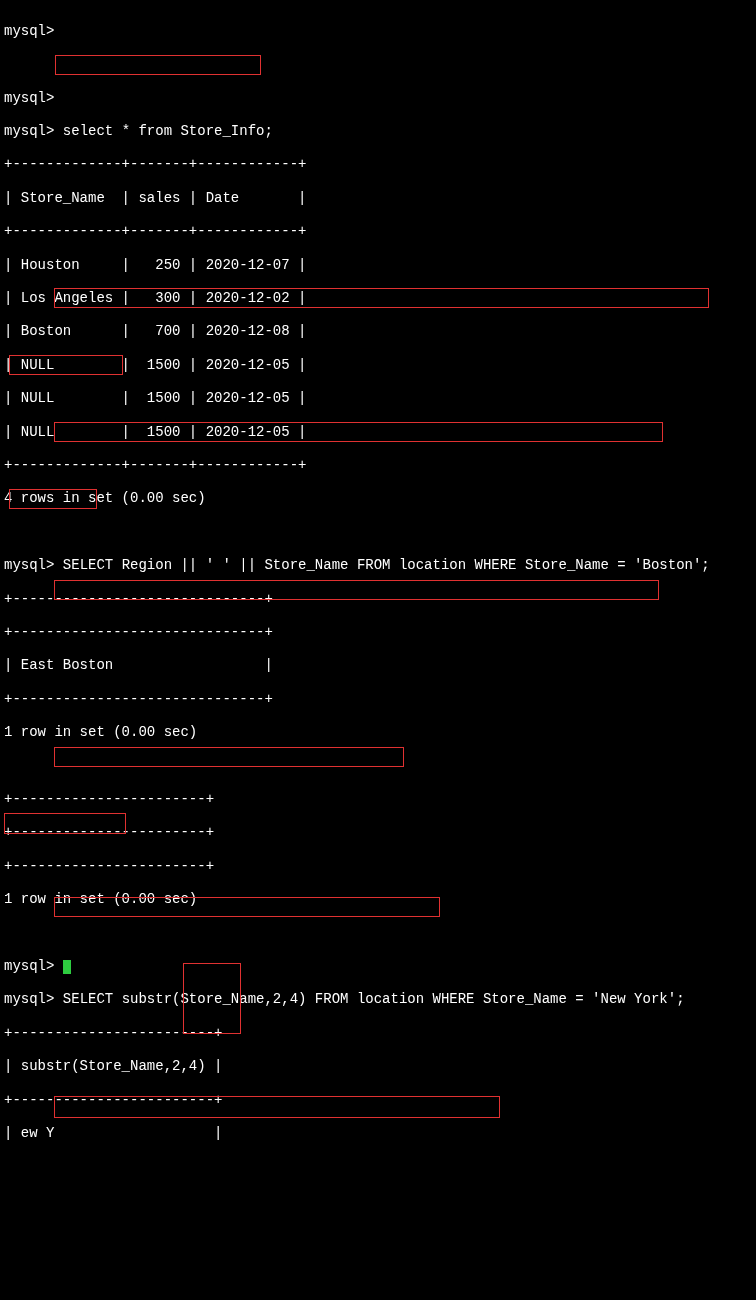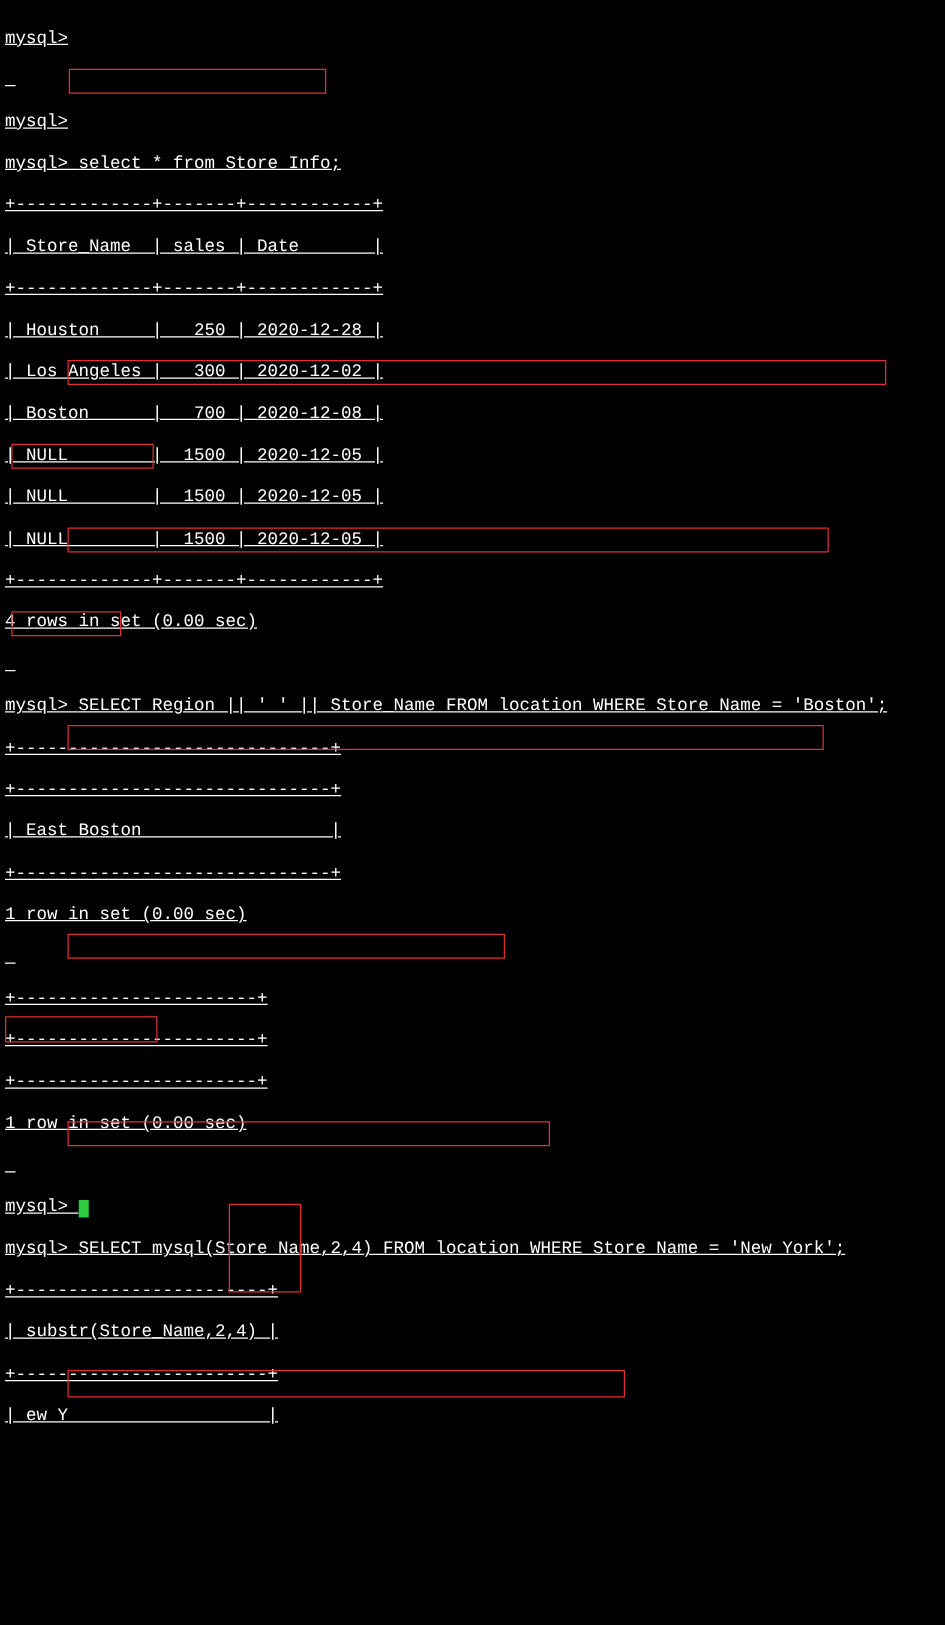--- a/index.html
+++ b/index.html
@@ -10,21 +10,21 @@
     font-family: "Consolas", "Courier New", monospace;
     font-size: 14px;
     line-height: 16.7px;
     width: 756px;
   }
   .terminal {
     padding: 6px 4px;
     white-space: pre;
     position: relative;
   }
-  .line { white-space: pre; text-decoration: underline; }
+  .line { white-space: pre; }
   .box {
     border: 1.5px solid #e03131;
     position: absolute;
     pointer-events: none;
   }
   .cursor {
     display: inline-block;
     width: 8px;
     height: 14px;
     background: #2ecc40;
@@ -35,21 +35,21 @@
 <body>
 
 <div class="terminal">
 <div class="line"><span>mysql&gt;</span></div>
 <div class="line"> </div>
 <div class="line"><span>mysql&gt;</span></div>
 <div class="line"><span>mysql&gt;</span> <span>select * from Store_Info;</span></div>
 <div class="line">+-------------+-------+------------+</div>
 <div class="line">| Store_Name  | sales | Date       |</div>
 <div class="line">+-------------+-------+------------+</div>
-<div class="line">| Houston     |   250 | 2020-12-28 |</div>
+<div class="line">| Houston     |   250 | 2020-12-07 |</div>
 <div class="line">| Los Angeles |   300 | 2020-12-02 |</div>
 <div class="line">| Boston      |   700 | 2020-12-08 |</div>
 <div class="line">| NULL        |  1500 | 2020-12-05 |</div>
 <div class="line">| NULL        |  1500 | 2020-12-05 |</div>
 <div class="line">| NULL        |  1500 | 2020-12-05 |</div>
 <div class="line">+-------------+-------+------------+</div>
 <div class="line">4 rows in set (0.00 sec)</div>
 <div class="line"> </div>
 <div class="line"><span>mysql&gt;</span> <span>SELECT Region || ' ' || Store_Name FROM location WHERE Store_Name = 'Boston';</span></div>
 <div class="line">+------------------------------+</div>
@@ -57,21 +57,21 @@
 <div class="line">| East Boston                  |</div>
 <div class="line">+------------------------------+</div>
 <div class="line">1 row in set (0.00 sec)</div>
 <div class="line"> </div>
 <div class="line">+-----------------------+</div>
 <div class="line">+-----------------------+</div>
 <div class="line">+-----------------------+</div>
 <div class="line">1 row in set (0.00 sec)</div>
 <div class="line"> </div>
 <div class="line"><span>mysql&gt;</span> <span class="cursor"></span></div>
-<div class="line"><span>mysql&gt;</span> <span>SELECT mysql(Store_Name,2,4) FROM location WHERE Store_Name = 'New York';</span></div>
+<div class="line"><span>mysql&gt;</span> <span>SELECT substr(Store_Name,2,4) FROM location WHERE Store_Name = 'New York';</span></div>
 <div class="line">+------------------------+</div>
 <div class="line">| substr(Store_Name,2,4) |</div>
 <div class="line">+------------------------+</div>
 <div class="line">| ew Y                   |</div>
 
 
 
 
 
 

